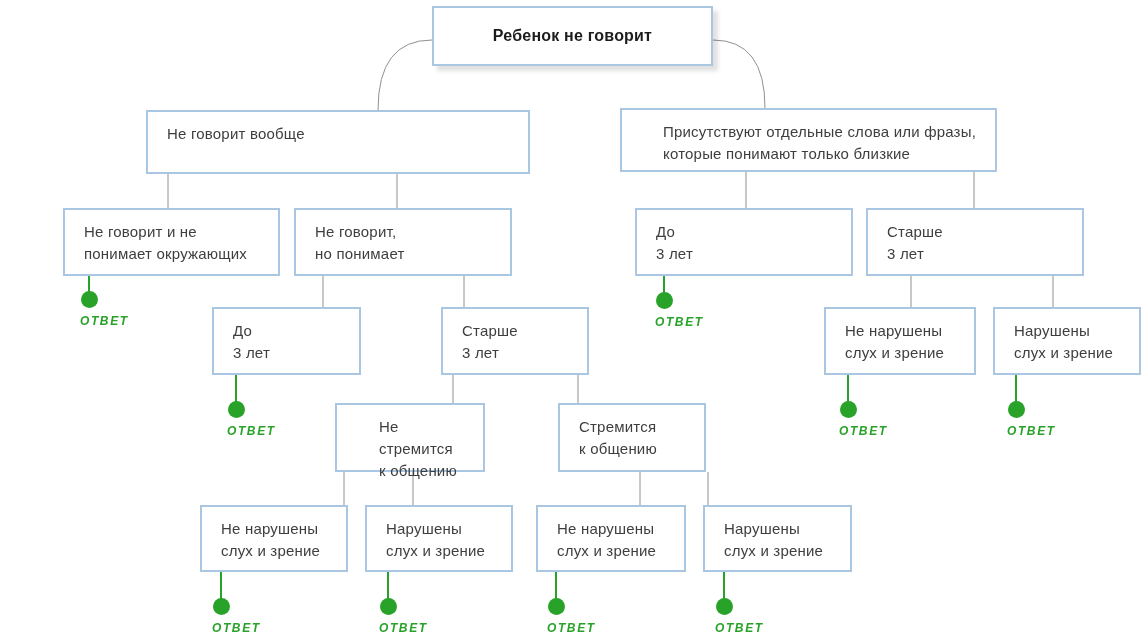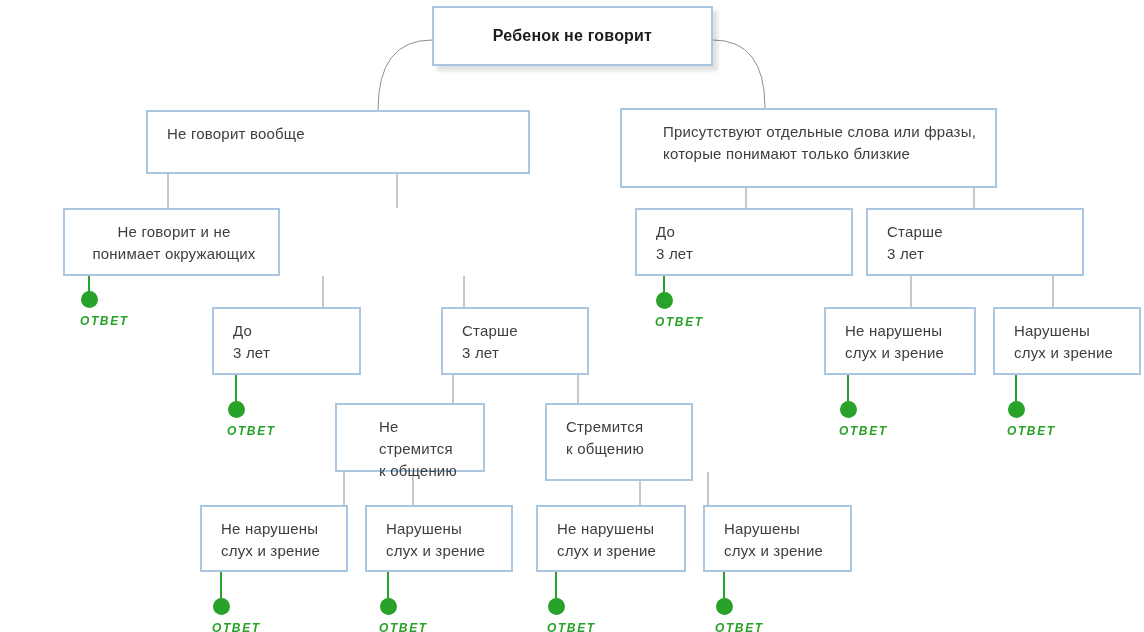--- a/index.html
+++ b/index.html
@@ -77,28 +77,32 @@
     <line class="g" x1="724" y1="572" x2="724" y2="606"></line>
   </svg>
 
   <div class="box" style="left:146px;top:110px;width:384px;height:64px;">
     <span class="lbl">Не говорит вообще</span>
   </div>
 
   <div class="box root" style="left:432px;top:6px;width:281px;height:60px;">
     <span class="lbl">Ребенок не говорит</span>
   </div>
-  <div class="box" style="left:620px;top:108px;width:377px;height:80px;padding-left:41px;">
+  <div class="box" style="left:620px;top:108px;width:377px;height:64px;padding-left:41px;">
     <span class="lbl">Присутствуют отдельные слова или фразы,
 которые понимают только близкие</span>
   </div>
 
-  <div class="box" style="left:63px;top:208px;width:217px;height:68px;text-align:center;">
+  <div class="box" style="left:63px;top:208px;width:217px;height:68px;">
     <span class="lbl">Не говорит и не
 понимает окружающих</span>
+  </div>
+  <div class="box" style="left:294px;top:208px;width:218px;height:68px;">
+    <span class="lbl">Не говорит,
+но понимает</span>
   </div>
   <div class="box" style="left:635px;top:208px;width:218px;height:68px;">
     <span class="lbl">До
 3 лет</span>
   </div>
   <div class="box" style="left:866px;top:208px;width:218px;height:68px;">
     <span class="lbl">Старше
 3 лет</span>
   </div>
 
@@ -117,21 +121,21 @@
   </div>
   <div class="box" style="left:993px;top:307px;width:148px;height:68px;">
     <span class="lbl">Нарушены
 слух и зрение</span>
   </div>
 
   <div class="box" style="left:335px;top:403px;width:150px;height:69px;padding-left:42px;">
     <span class="lbl">Не стремится
 к общению</span>
   </div>
-  <div class="box" style="left:545px;top:403px;width:148px;height:78px;">
+  <div class="box" style="left:558px;top:403px;width:148px;height:69px;">
     <span class="lbl">Стремится
 к общению</span>
   </div>
 
   <div class="box" style="left:200px;top:505px;width:148px;height:67px;">
     <span class="lbl">Не нарушены
 слух и зрение</span>
   </div>
   <div class="box" style="left:365px;top:505px;width:148px;height:67px;">
     <span class="lbl">Нарушены

